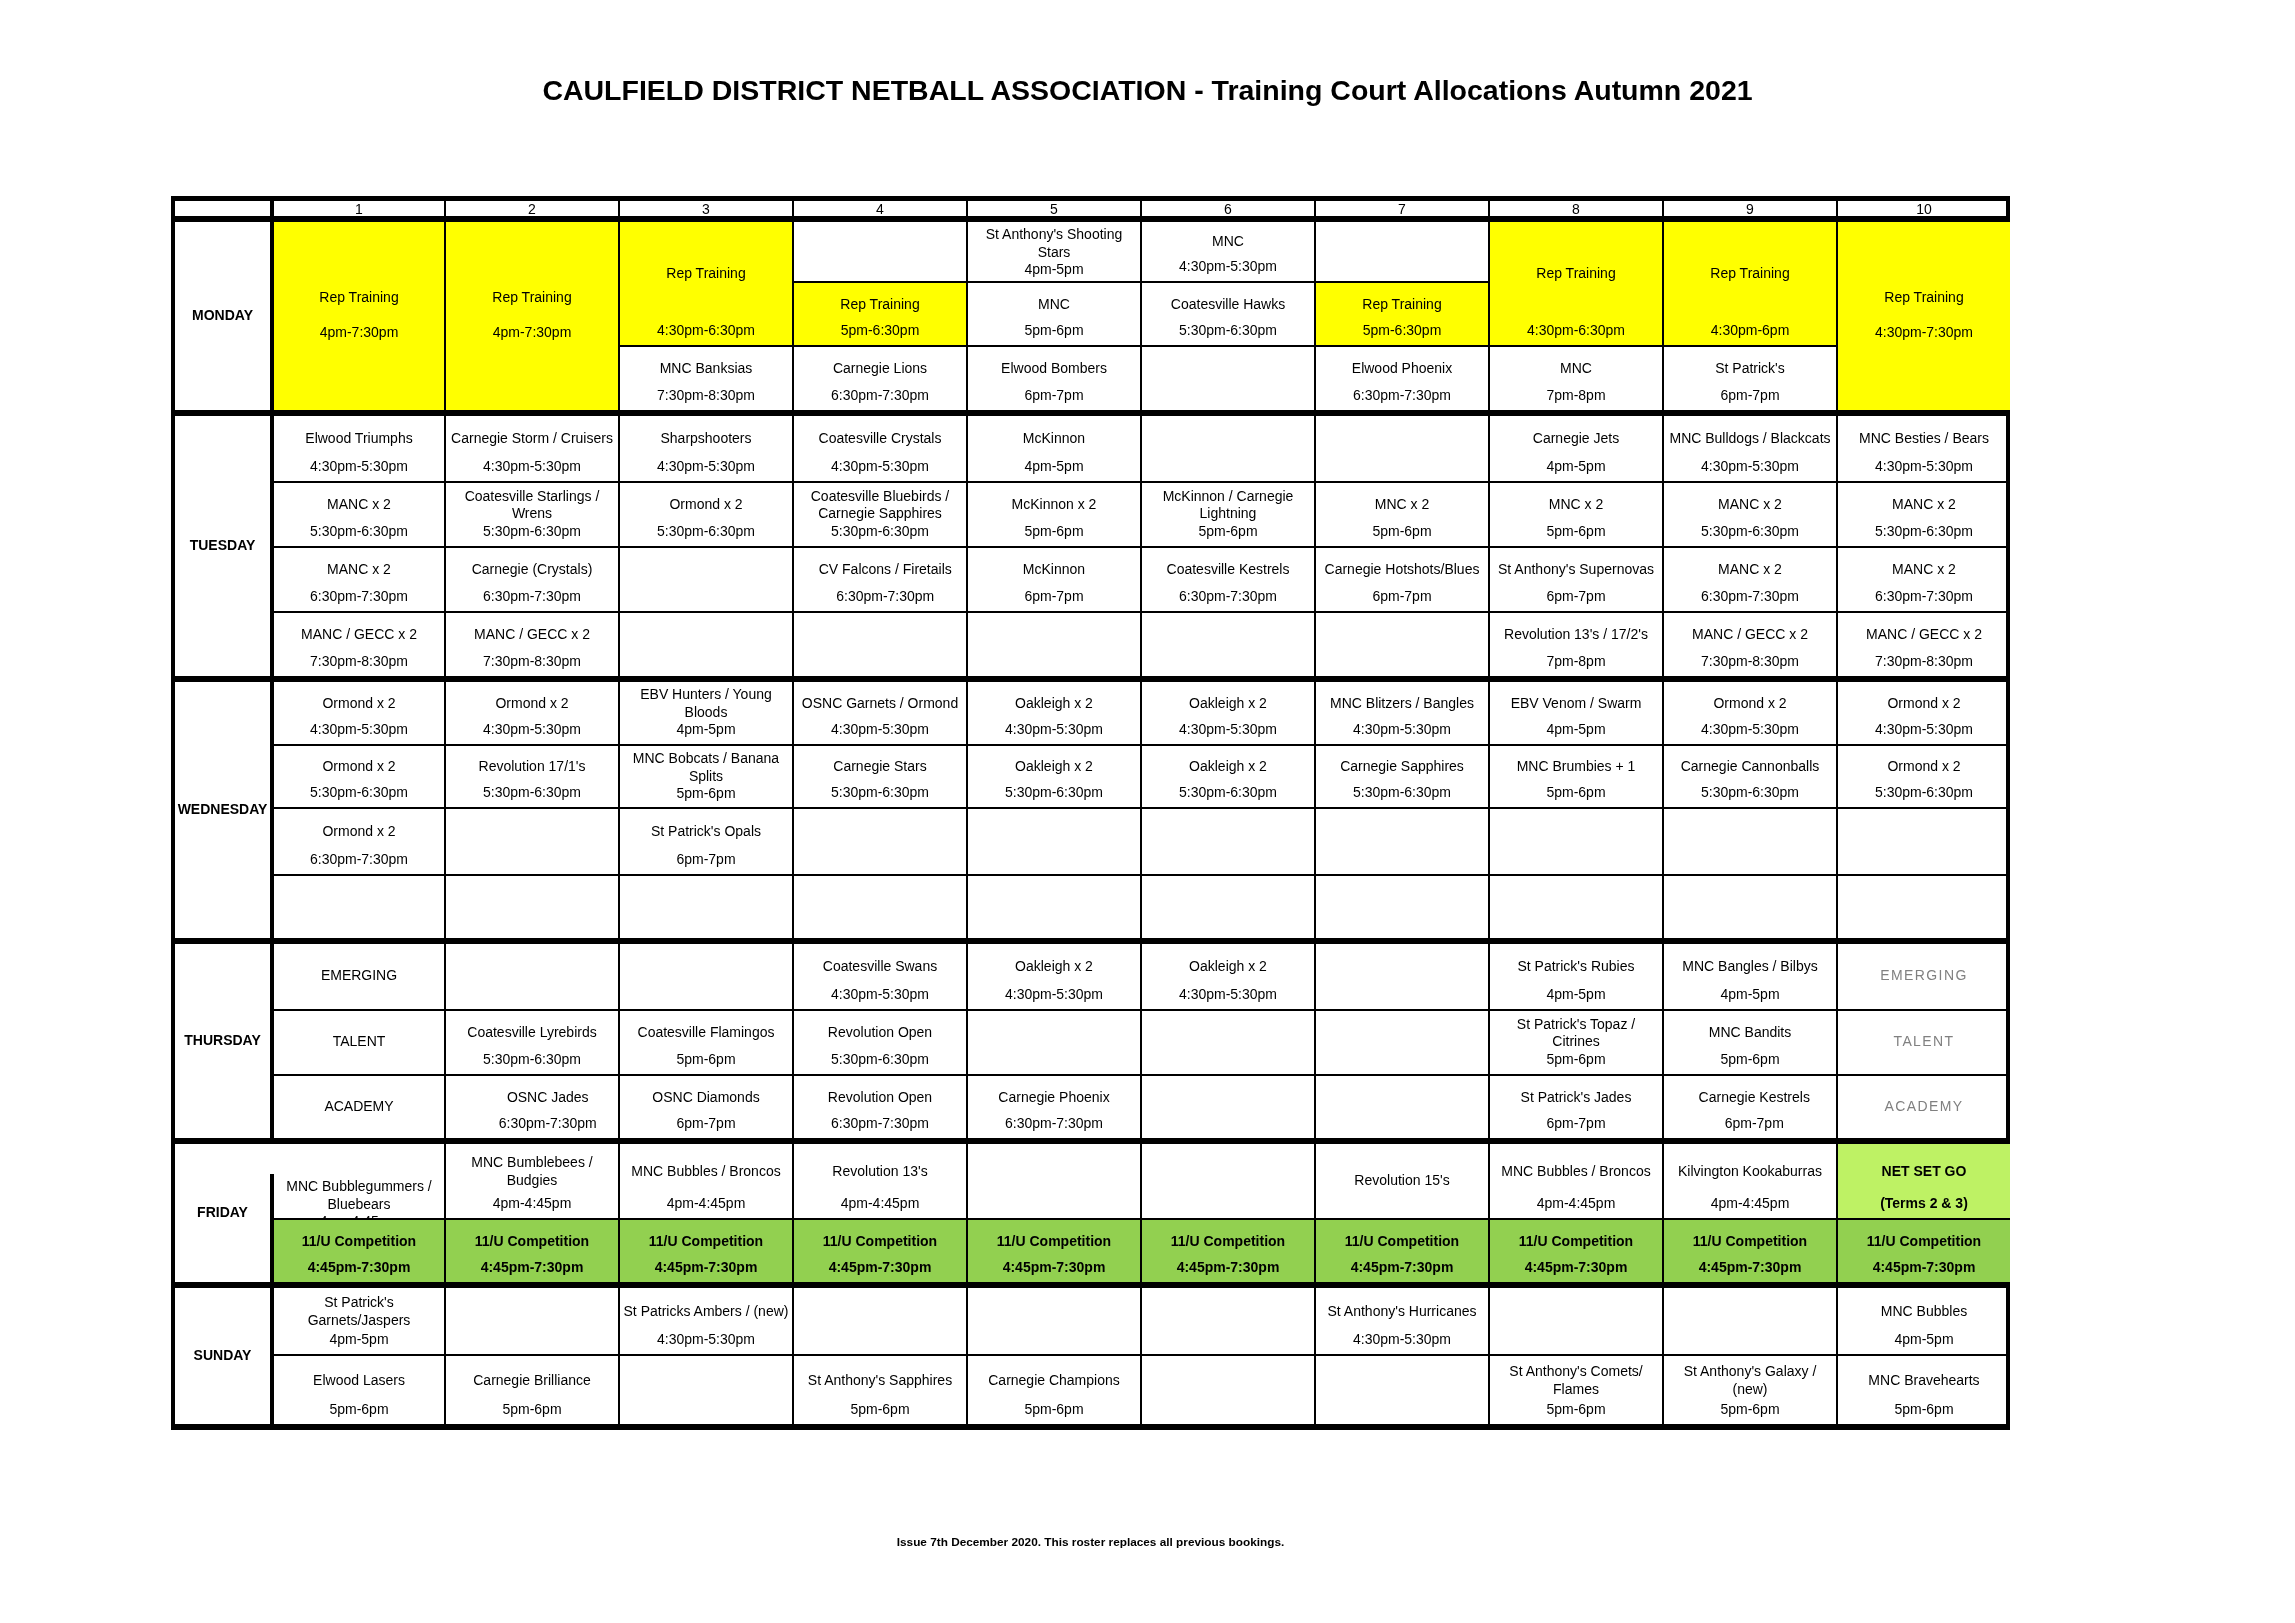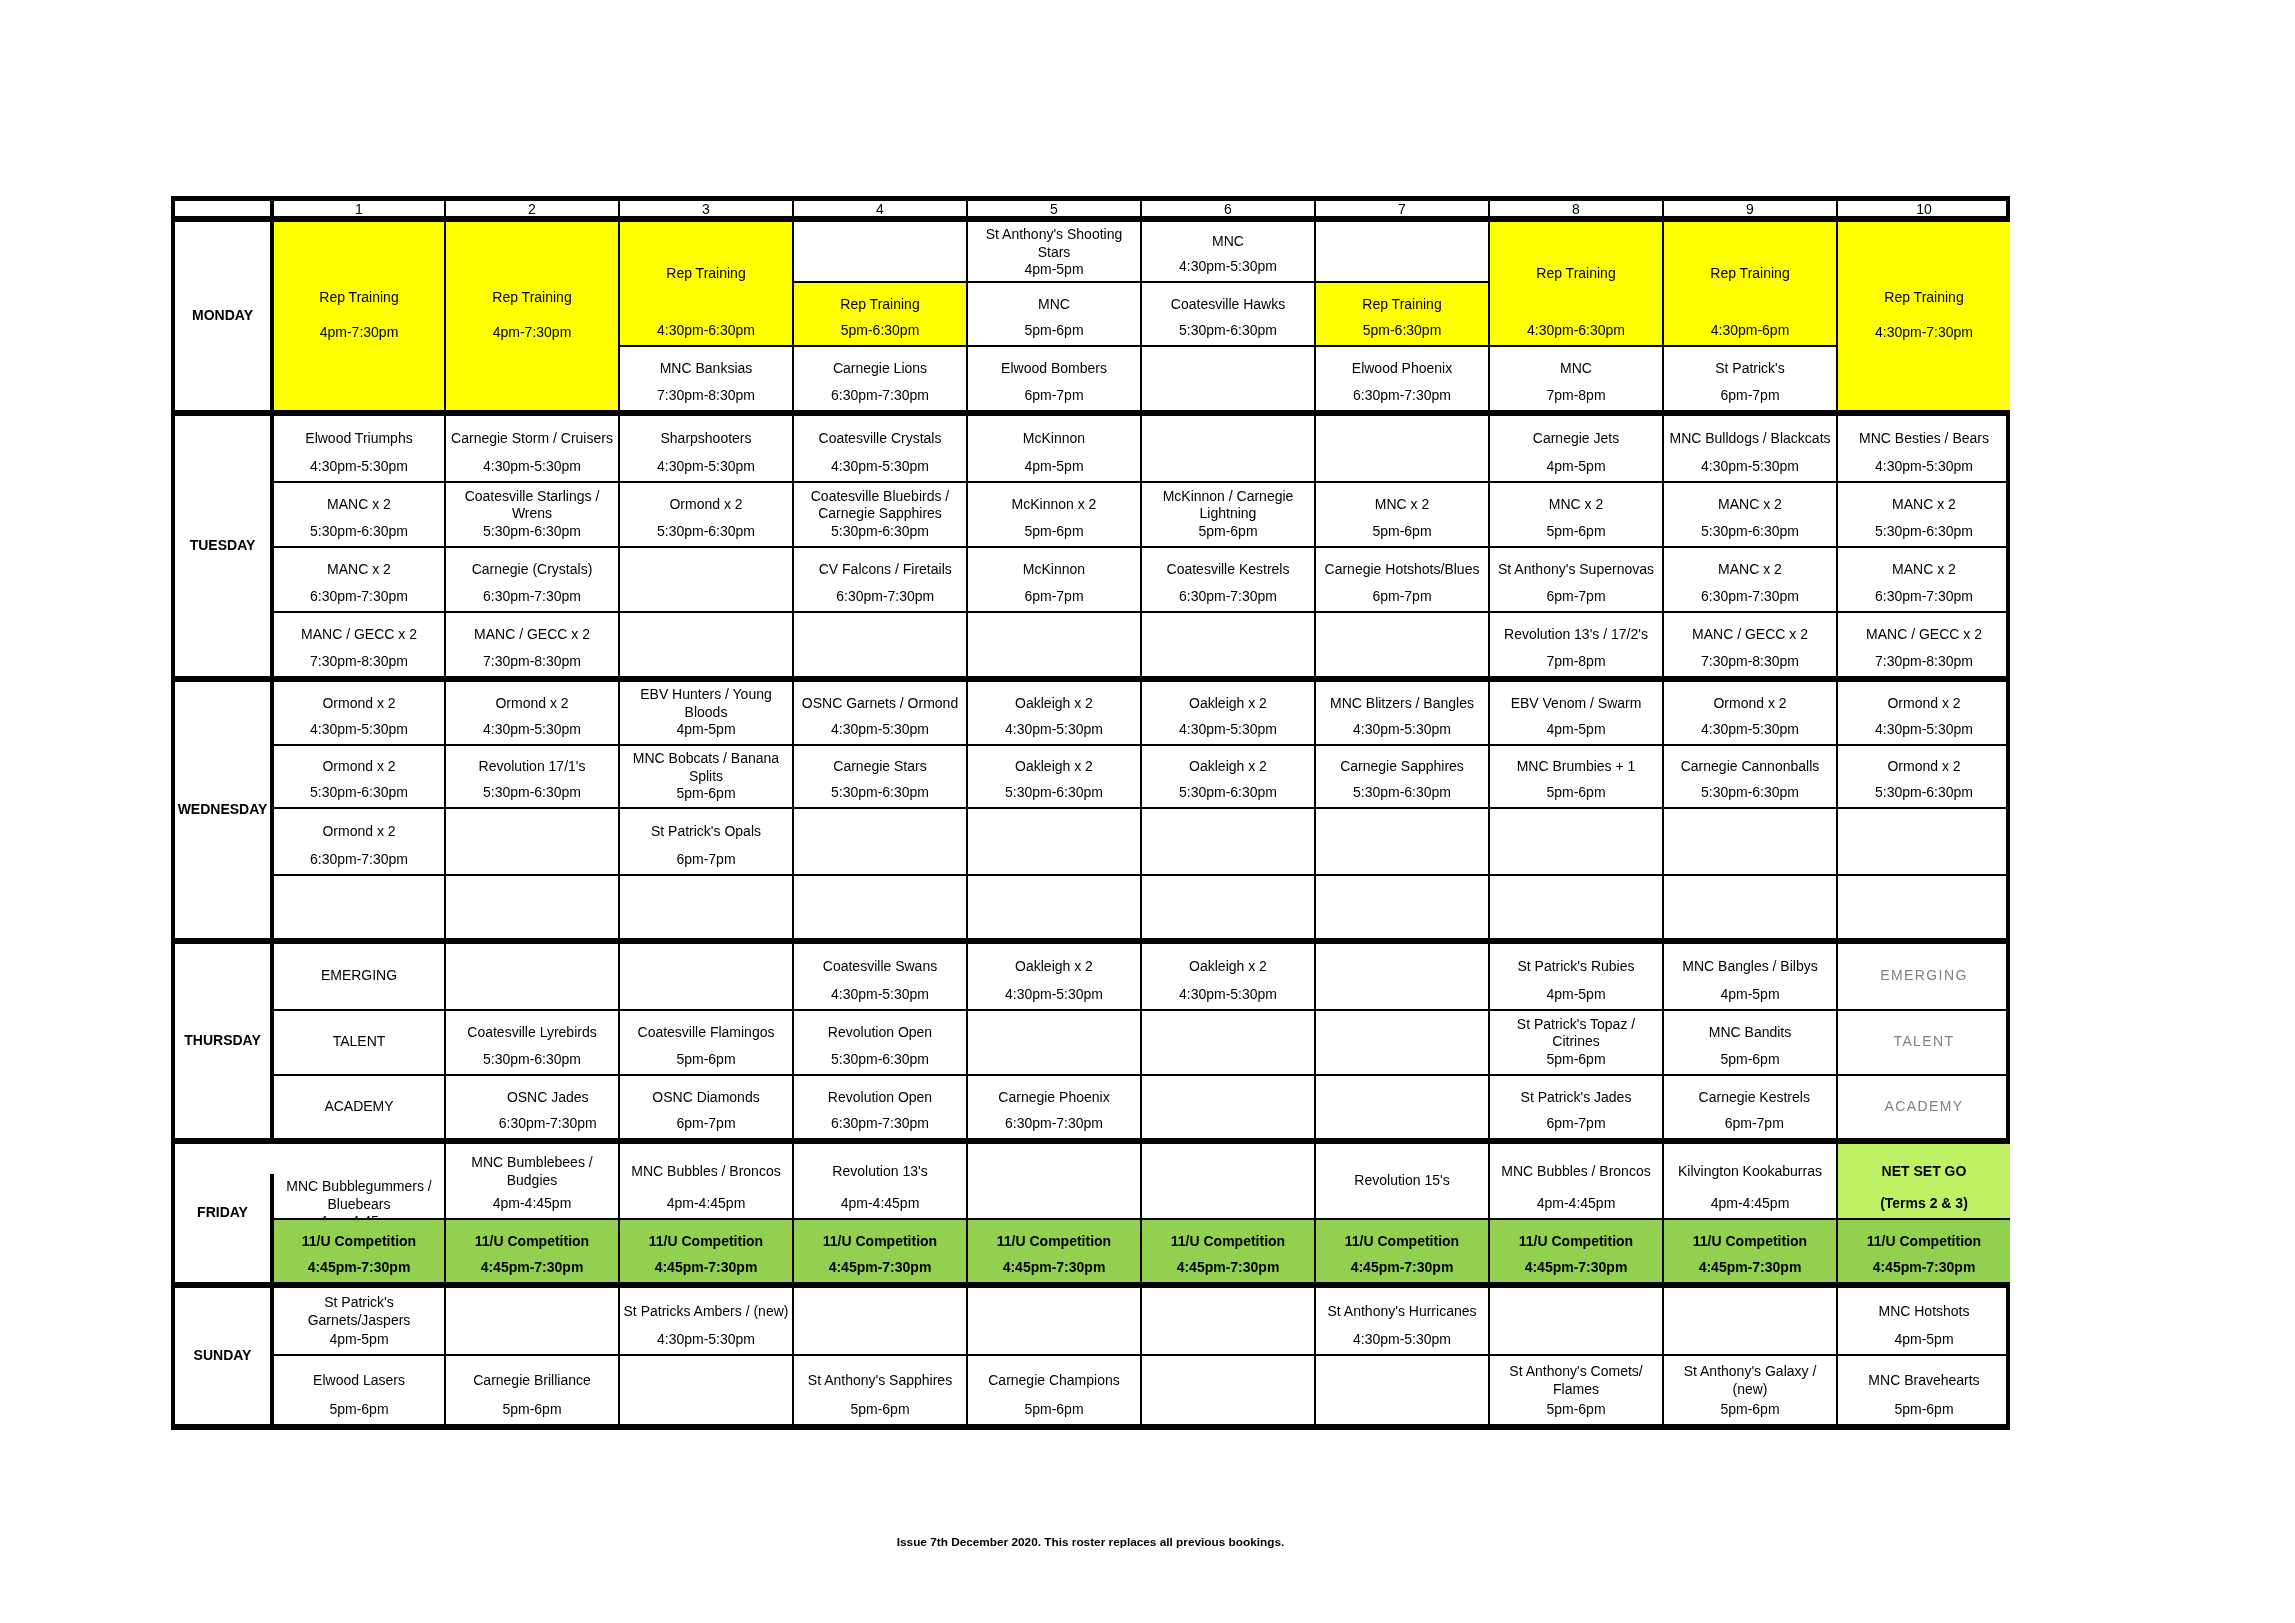--- a/index.html
+++ b/index.html
@@ -46,20 +46,21 @@
   .daycell { font-weight:bold; justify-content:center; }
   .footer {
     position:absolute; top:1535px; left:171px; width:1839px;
     text-align:center; font-size:11.8px; font-weight:bold;
   }
 </style>
 </head>
 <body>
 
 <div class="page">
+  <div class="title">CAULFIELD DISTRICT NETBALL ASSOCIATION - Training Court Allocations Autumn 2021</div>
   <div class="tablewrap">
       <div class="hrow">
         <div class="hcell first"></div>
         <div class="hcell dthick">1</div>
         <div class="hcell">2</div>
         <div class="hcell">3</div>
         <div class="hcell">4</div>
         <div class="hcell">5</div>
         <div class="hcell">6</div>
         <div class="hcell">7</div>
@@ -606,21 +607,21 @@
         </div>
         <div class="cell mid" style="grid-area: 2 / 9 / span 1;">
           <div class="nm">St Anthony's Comets/ Flames</div>
           <div class="tm">5pm-6pm</div>
         </div>
         <div class="cell mid" style="grid-area: 2 / 10 / span 1;">
           <div class="nm">St Anthony's Galaxy / (new)</div>
           <div class="tm">5pm-6pm</div>
         </div>
         <div class="cell r1 mid" style="grid-area: 1 / 11 / span 1;">
-          <div class="nm">MNC Hotshots</div>
+          <div class="nm">MNC Bubbles</div>
           <div class="tm">4pm-5pm</div>
         </div>
         <div class="cell mid" style="grid-area: 2 / 11 / span 1;">
           <div class="nm">MNC Bravehearts</div>
           <div class="tm">5pm-6pm</div>
         </div>
         <div class="cell r1" style="grid-area: 1 / 3;"></div>
         <div class="cell r1" style="grid-area: 1 / 5;"></div>
         <div class="cell r1" style="grid-area: 1 / 6;"></div>
         <div class="cell r1" style="grid-area: 1 / 7;"></div>

